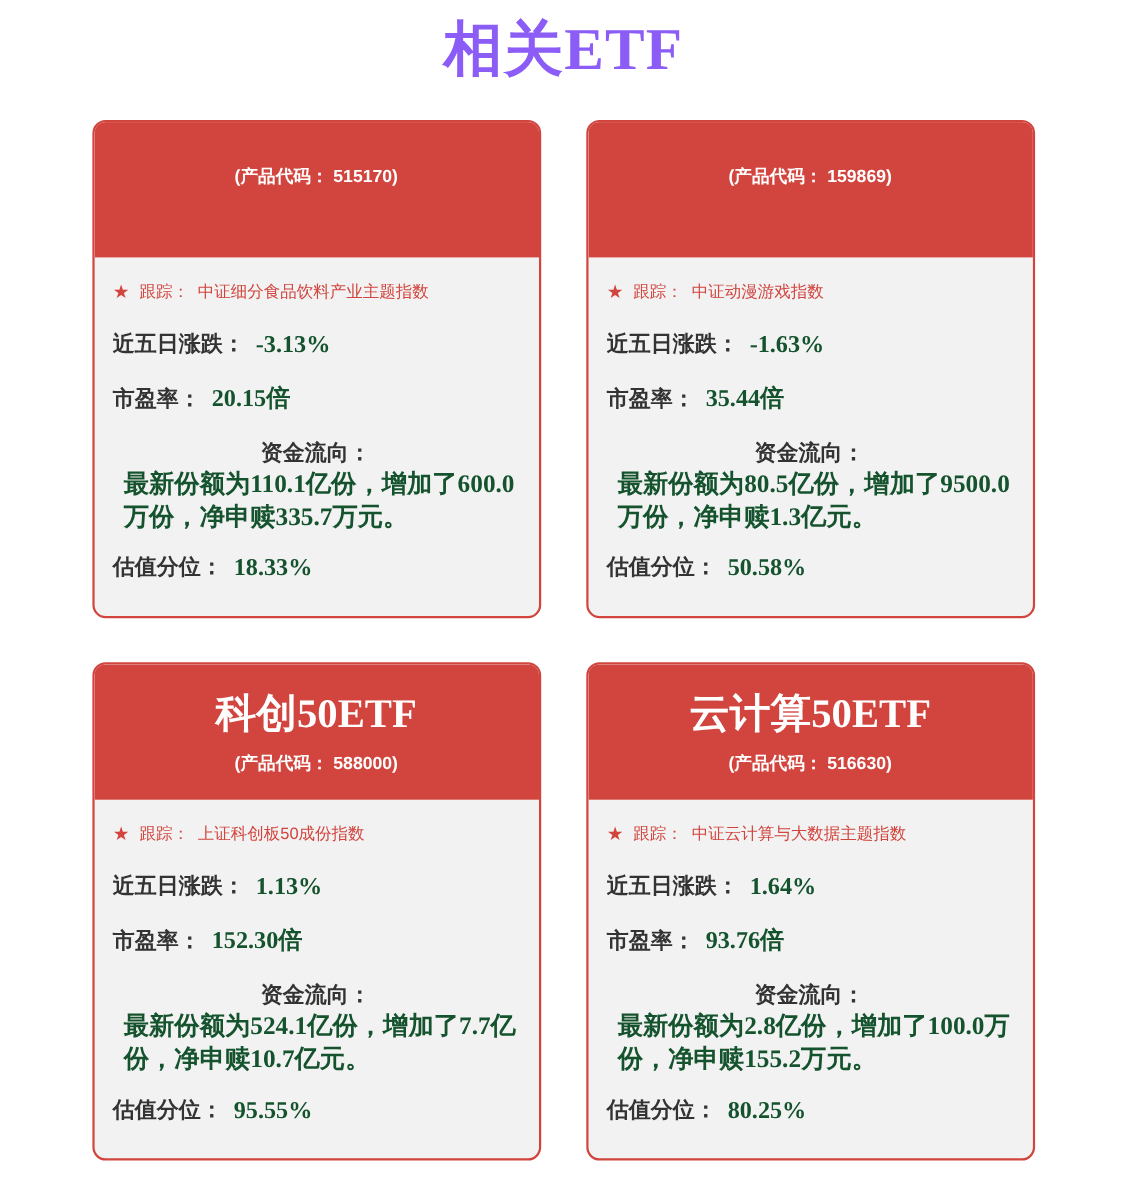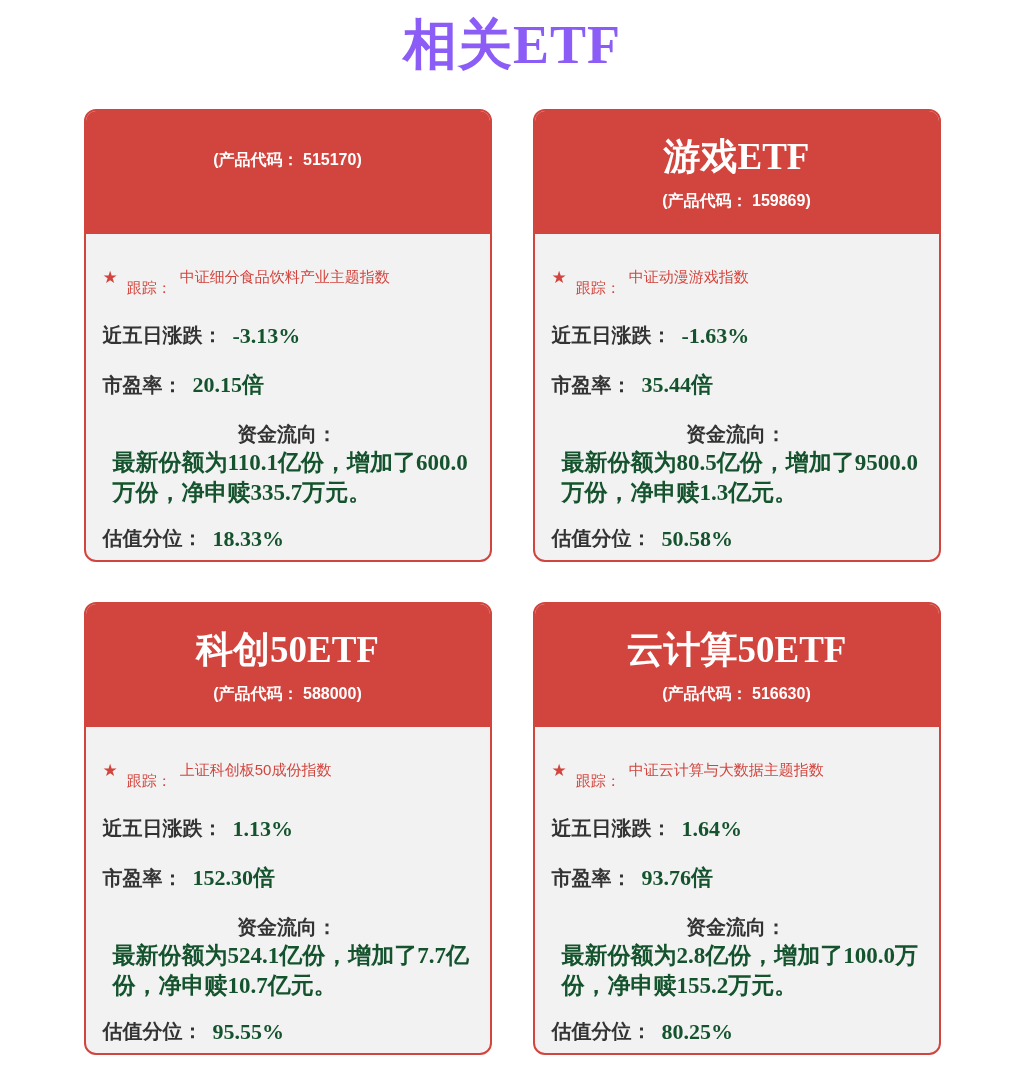--- a/index.html
+++ b/index.html
@@ -61,21 +61,21 @@
     align-items: center;
     color: #d2453e;
     font-size: 15px;
     margin-bottom: 24px;
   }
   .star {
     font-size: 17px;
     margin-right: 9px;
     line-height: 1;
   }
-  .tracking-label { margin-right: 8px; margin-top: 23px; }
+  .tracking-label { margin-right: 8px; }
   .row {
     display: flex;
     align-items: center;
     margin-bottom: 21px;
   }
   .label {
     font-weight: bold;
     font-size: 20px;
     color: #333333;
     white-space: nowrap;
@@ -125,21 +125,20 @@
       </div>
       <div class="row">
         <span class="label">估值分位：</span>
         <span class="value">18.33%</span>
       </div>
     </div>
   </div>
 
   <div class="card">
     <div class="card-header">
-      <div class="etf-name">游戏ETF</div>
       <div class="etf-code">(产品代码： 159869)</div>
     </div>
     <div class="card-body">
       <div class="tracking-row">
         <span class="star">★</span>
         <span class="tracking-label">跟踪：</span>
         <span class="tracking-value">中证动漫游戏指数</span>
       </div>
       <div class="row">
         <span class="label">近五日涨跌：</span>

